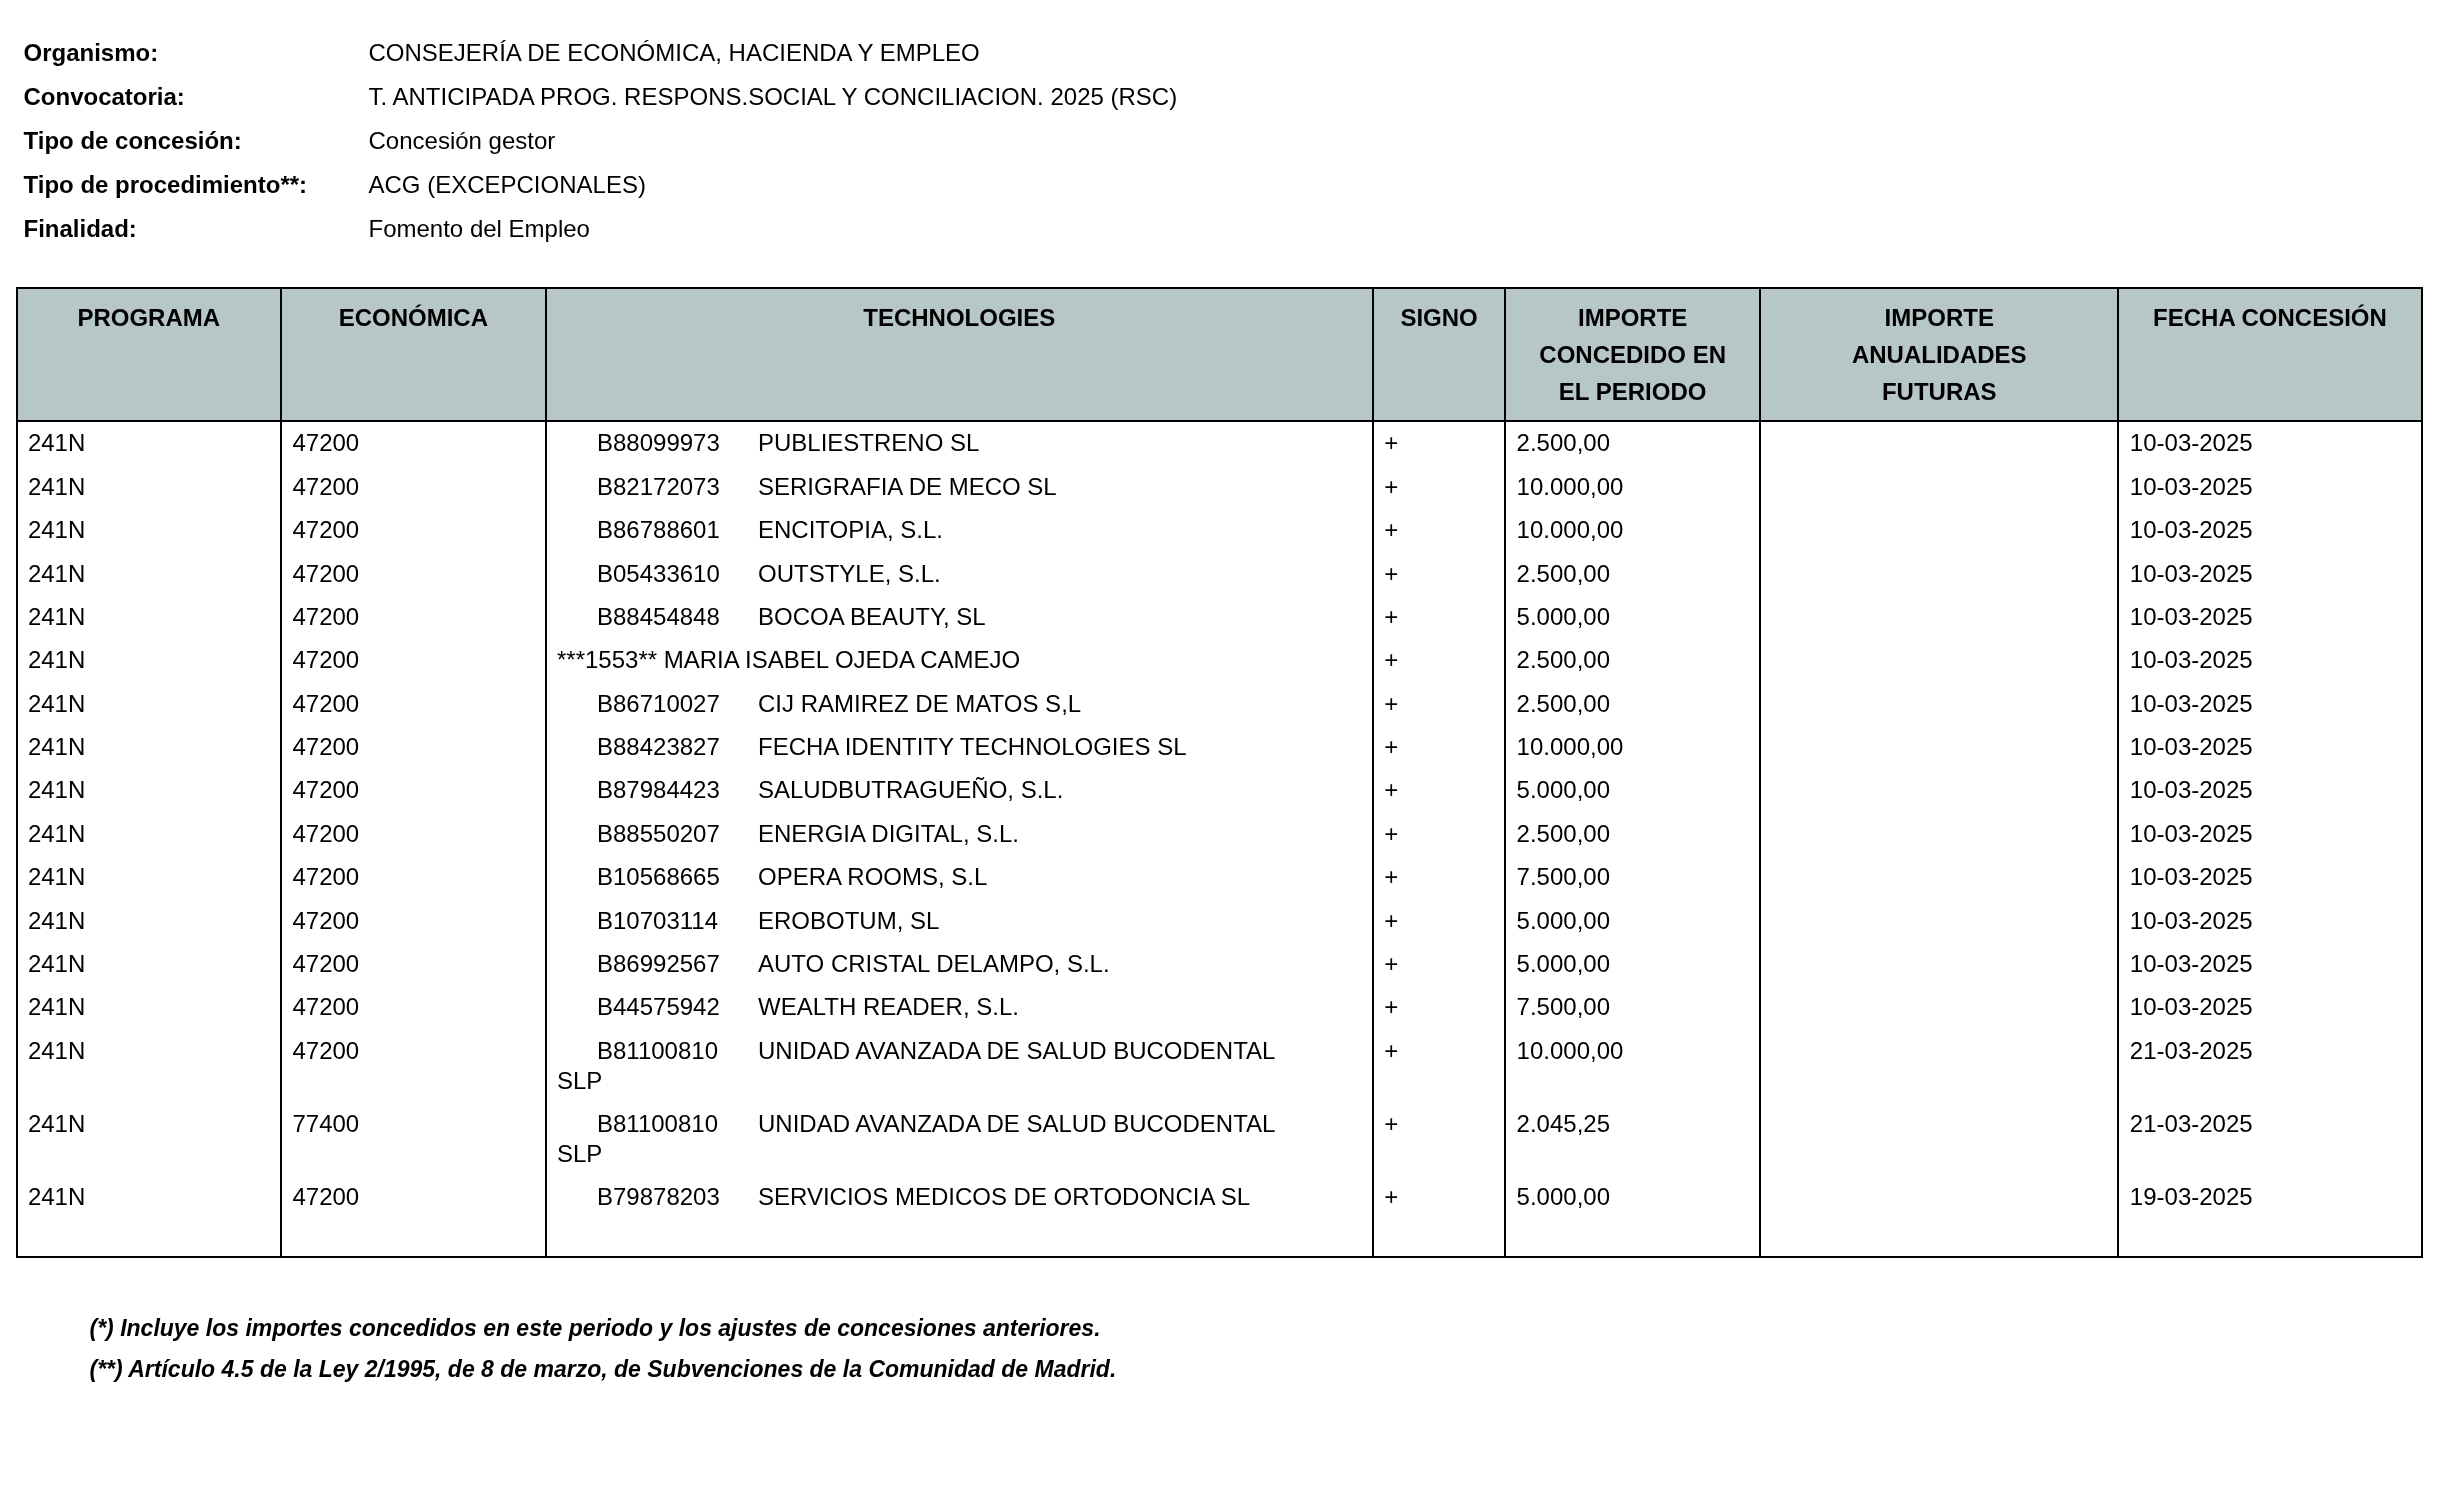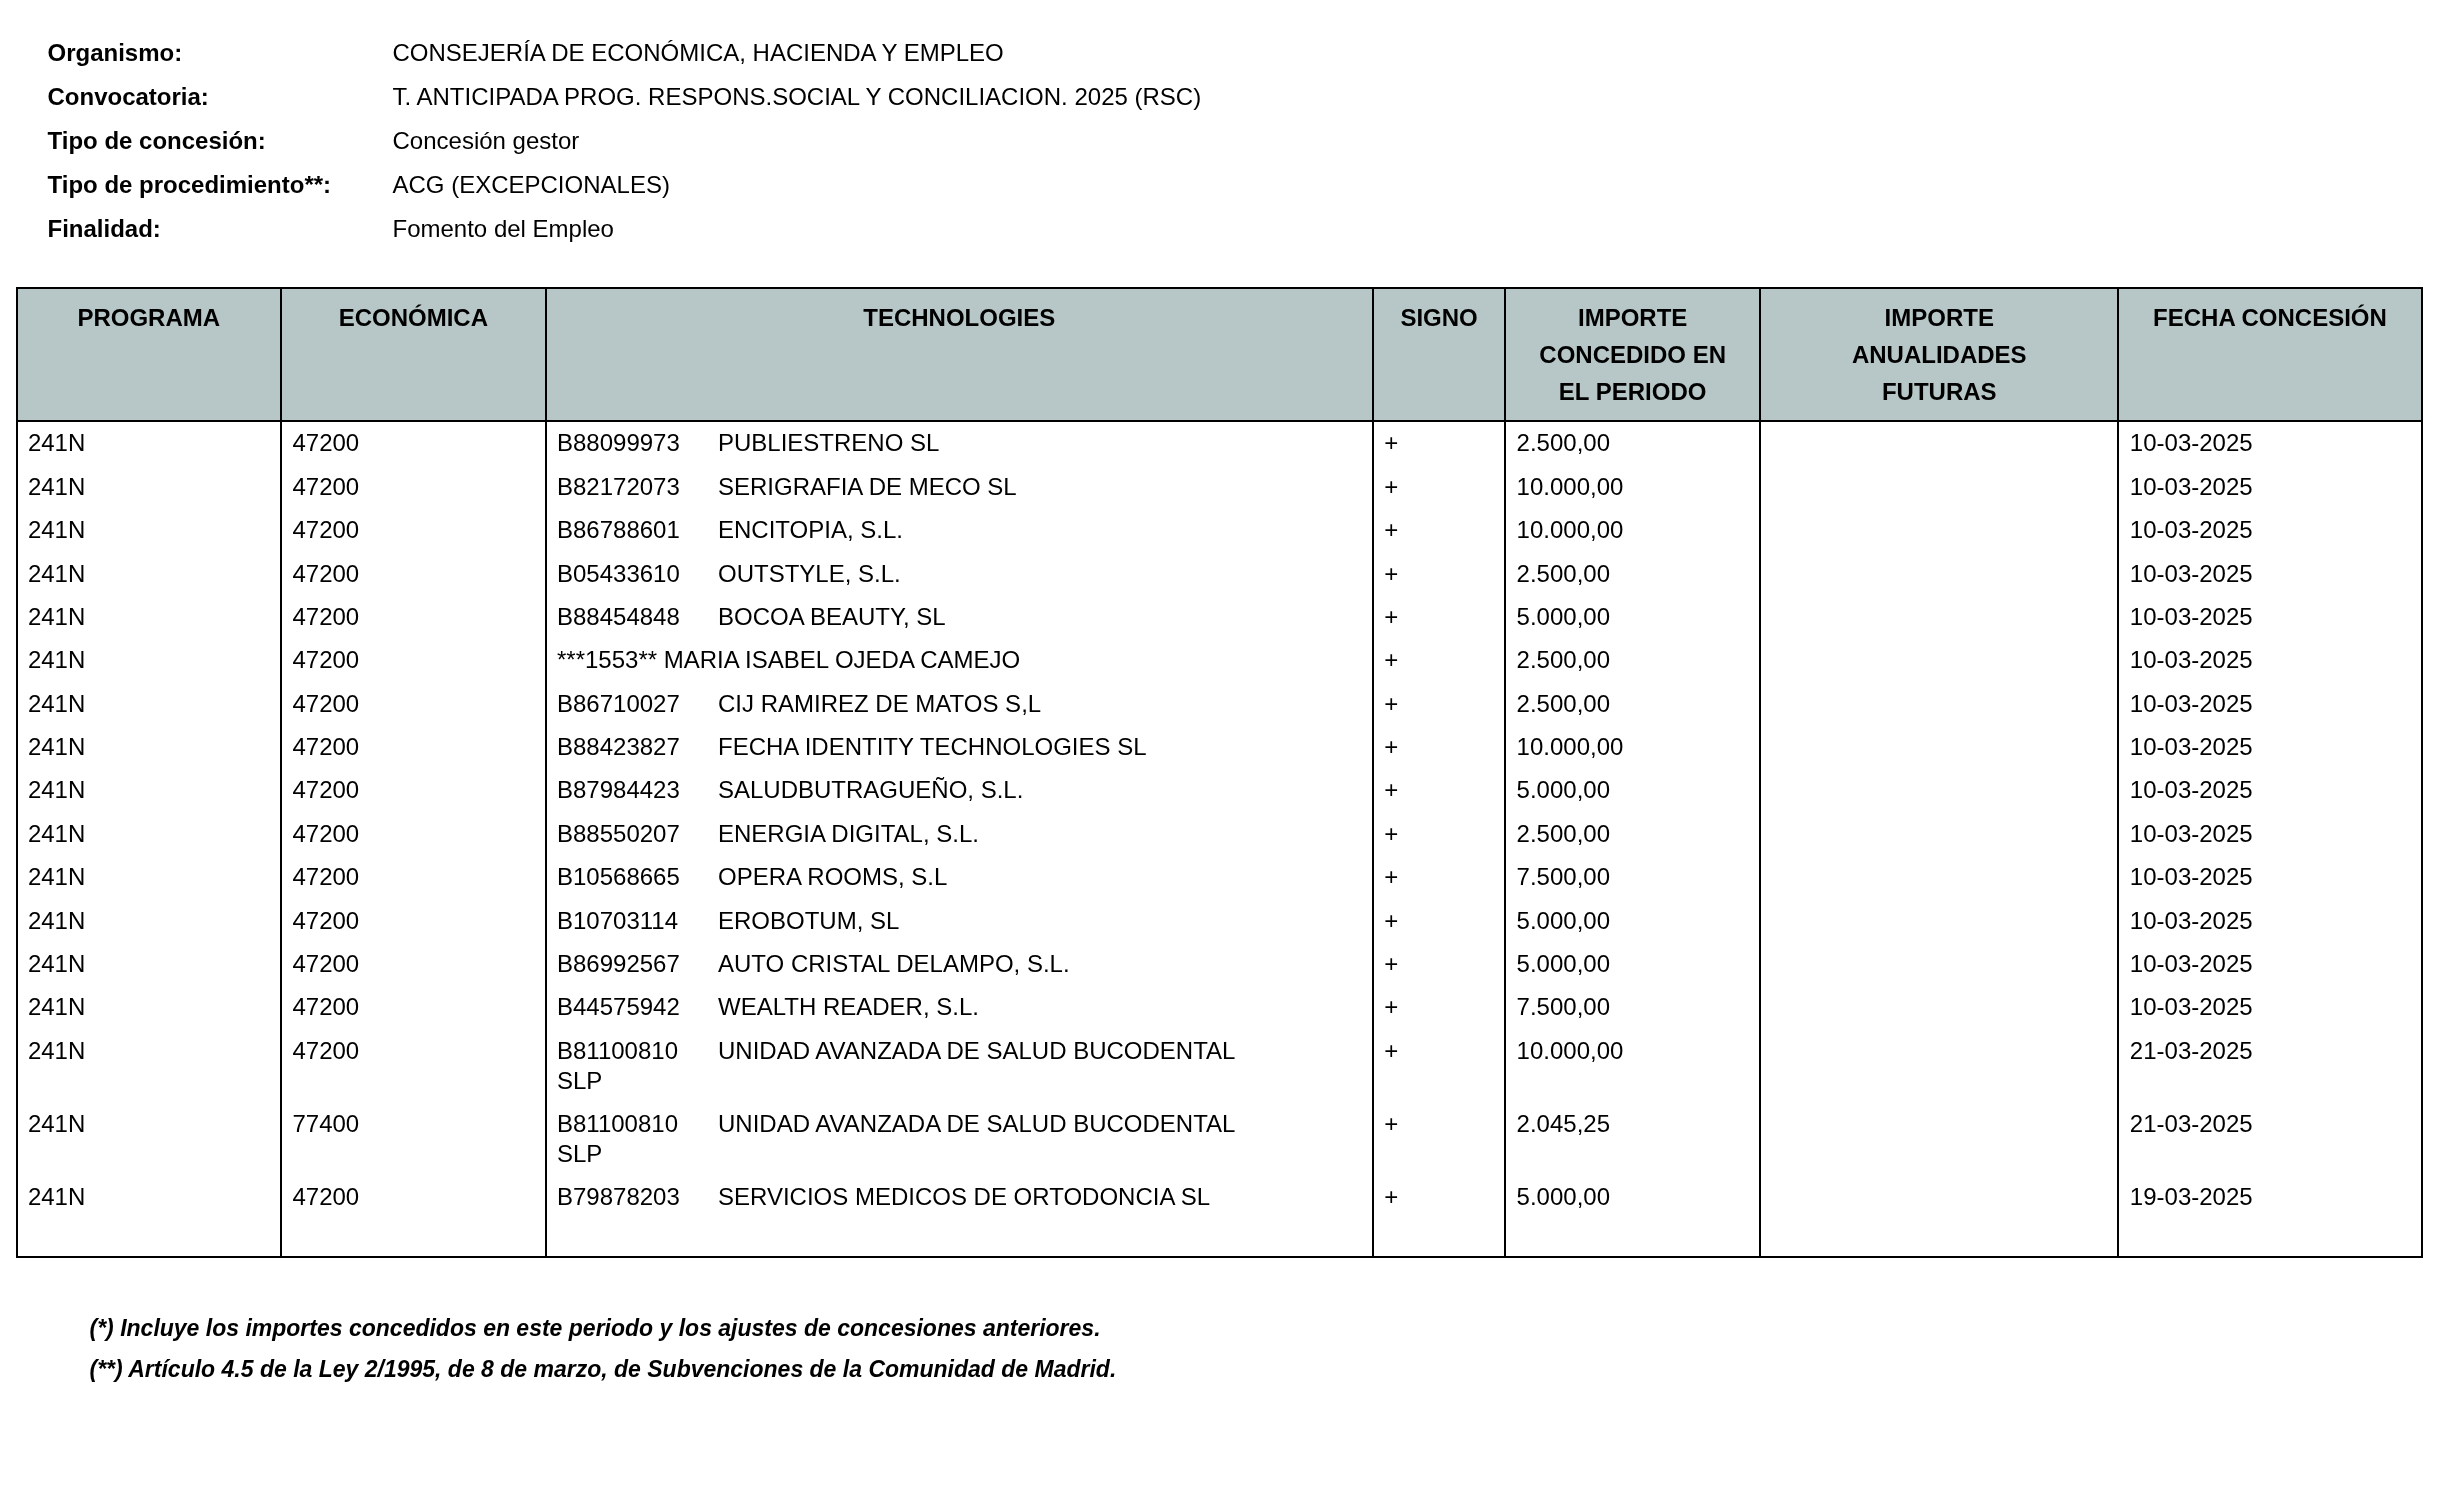--- a/index.html
+++ b/index.html
@@ -8,21 +8,21 @@
     width: 2438px;
     min-height: 1506px;
     color: #000000;
     font-family: "Liberation Sans", sans-serif;
     font-size: 24px;
     line-height: 1.25;
   }
   .doc { padding: 31px 15.5px 30px 15.5px; }
 
   
-  .meta { margin-left: 32px; margin-bottom: 36px; }
+  .meta { margin-left: 8px; margin-bottom: 36px; }
   .meta-row { display: flex; line-height: 44px; }
   .meta-label { width: 345px; font-weight: bold; flex: 0 0 345px; }
   .meta-value { flex: 1 1 auto; }
 
   
   table.grants {
     width: 100%;
     border-collapse: collapse;
     table-layout: fixed;
     border: 2.2px solid #000;
@@ -38,21 +38,21 @@
     line-height: 1.55;
   }
   td {
     border-left: 2.2px solid #000;
     border-right: 2.2px solid #000;
     vertical-align: top;
     padding: 6.7px 10.4px;
     line-height: 30px;
   }
   td.col-beneficiario { white-space: pre-line; }
-  .bid { display: inline-block; min-width: 161px; }
+  .bid { display: inline-block; min-width: 161px; margin-left: 40px; }
   td.num { text-align: left; margin-top: 20px; }
   tr.spacer td { height: 38px; padding: 0; }
 
   
   .notes {
     margin: 50px 0 0 74px;
     font-weight: bold;
     font-style: italic;
     font-size: 23px;
     line-height: 41px;

